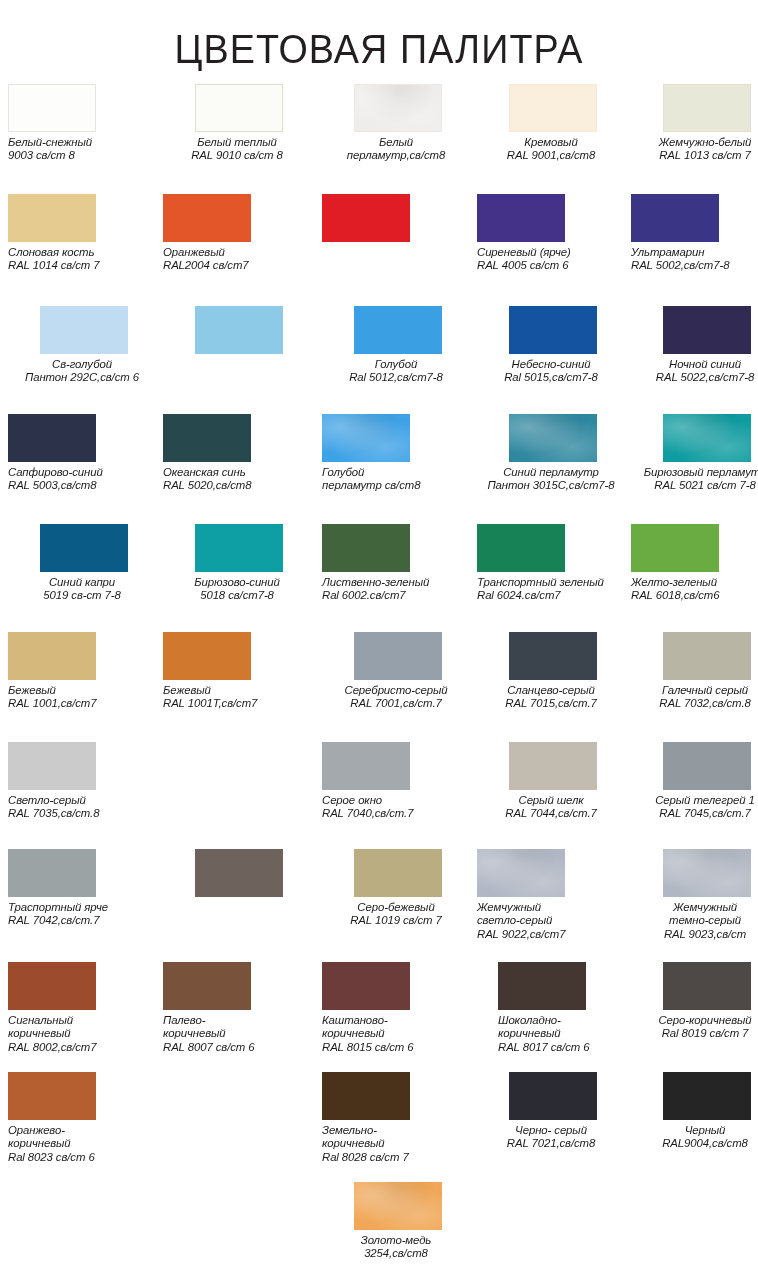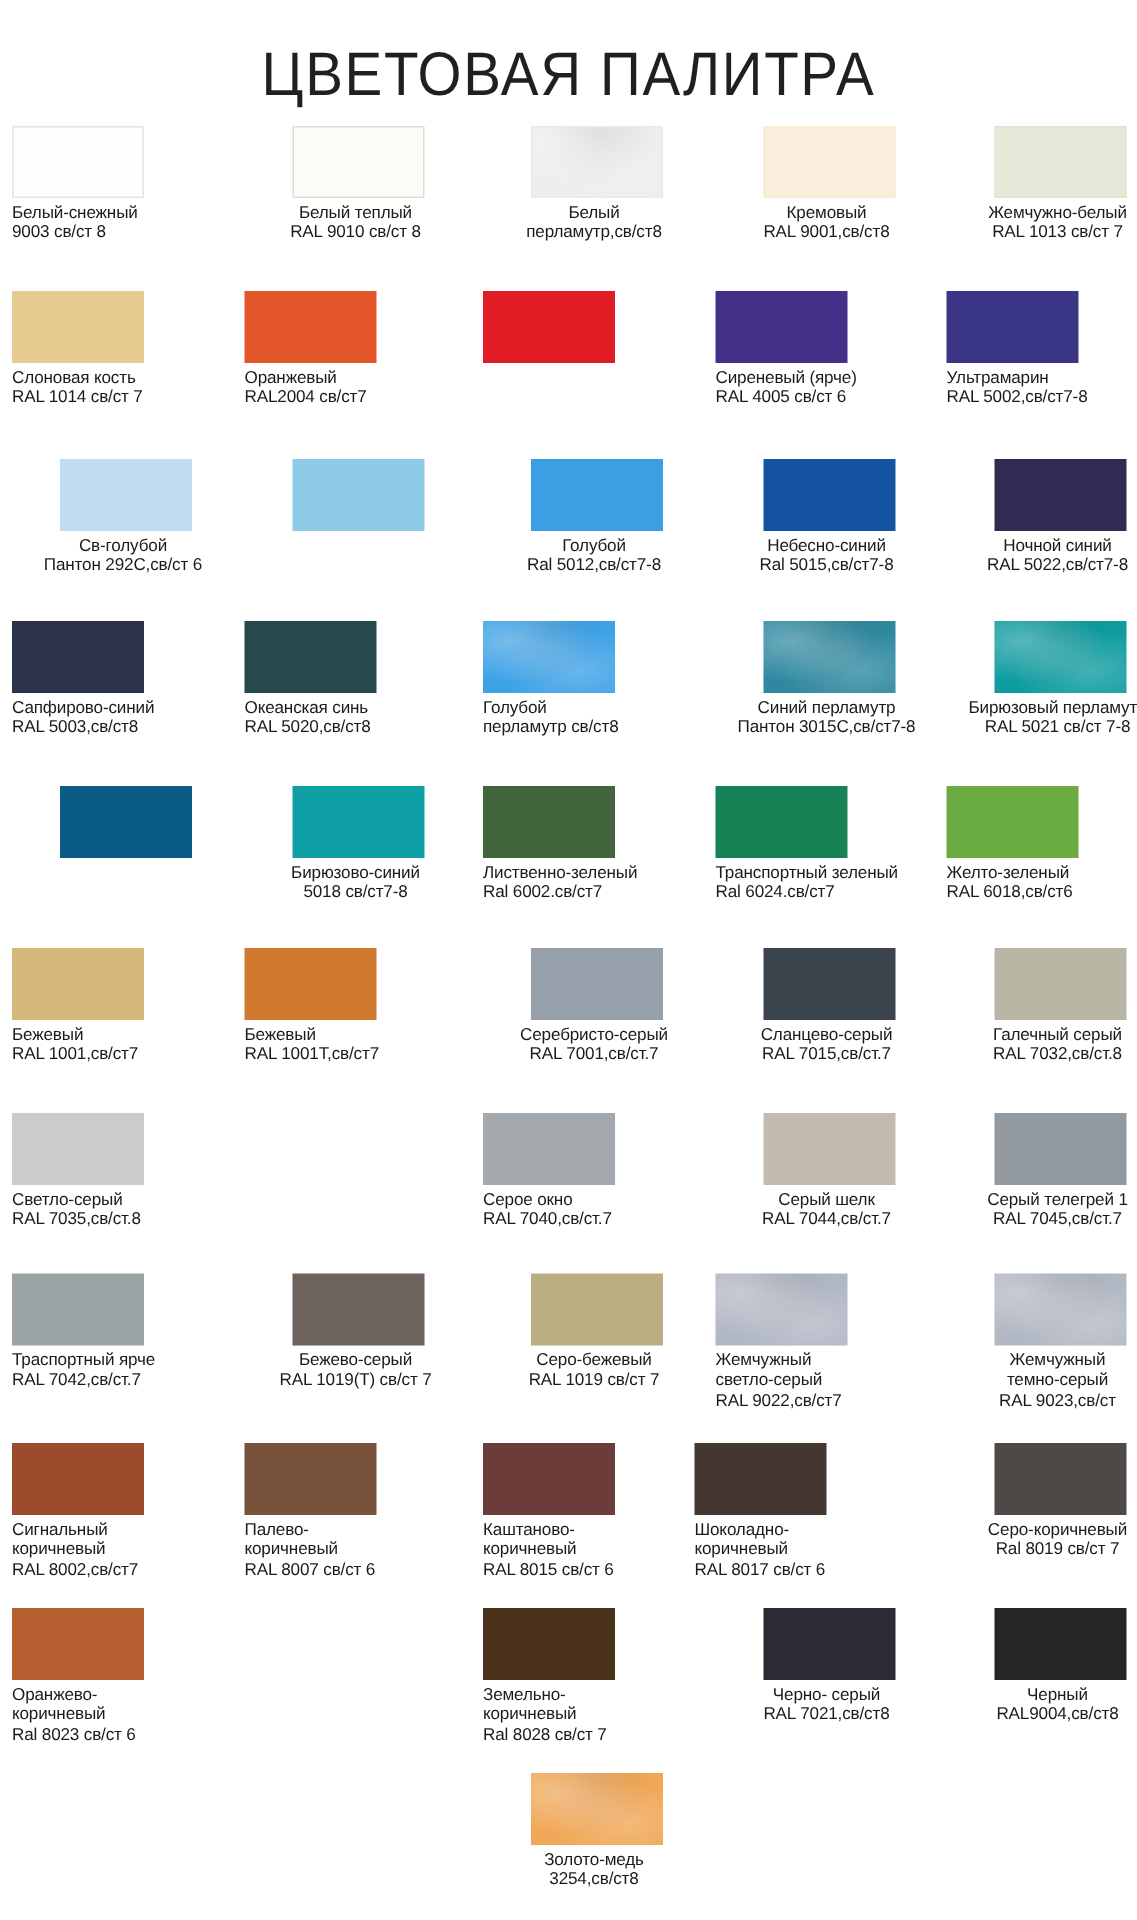--- a/index.html
+++ b/index.html
@@ -47,20 +47,21 @@
 
   .palette-row {
     position: relative;
     width: 758px;
     display: block;
   }
 
   .swatch-cell {
     position: absolute;
     width: 152px;
+    font-style: italic;
   }
 
   .swatch-chip {
     width: 88px;
     height: 48px;
     display: block;
     background-repeat: no-repeat;
   }
 
   .swatch-caption {
@@ -199,20 +200,22 @@
       </div>
       <div class="swatch-cell align-center" style="left: 631px; top: 0px;">
         <div class="swatch-chip pearl" style="width: 88px; height: 48px; background: rgb(15, 156, 160); margin: 0px auto;"></div>
         <div class="swatch-caption cap-center">Бирюзовый перламутр
 RAL 5021 св/ст 7-8</div>
       </div>
     </div>
     <div class="palette-row" style="position: absolute; top: 440px; left: 0px; height: 110px;">
       <div class="swatch-cell align-center" style="left: 8px; top: 0px;">
         <div class="swatch-chip" style="width: 88px; height: 48px; background: rgb(10, 91, 133); margin: 0px auto;"></div>
+        <div class="swatch-caption cap-center">Синий капри
+5019 св-ст 7-8</div>
       </div>
       <div class="swatch-cell align-center" style="left: 163px; top: 0px;">
         <div class="swatch-chip" style="width: 88px; height: 48px; background: rgb(13, 159, 164); margin: 0px auto;"></div>
         <div class="swatch-caption cap-center">Бирюзово-синий
 5018 св/ст7-8</div>
       </div>
       <div class="swatch-cell align-left" style="left: 322px; top: 0px;">
         <div class="swatch-chip" style="width: 88px; height: 48px; background: rgb(66, 100, 61); margin-left: 0px;"></div>
         <div class="swatch-caption cap-left">Лиственно-зеленый
 Ral 6002.св/ст7</div>
@@ -278,22 +281,20 @@
       </div>
     </div>
     <div class="palette-row" style="position: absolute; top: 765px; left: 0px; height: 110px;">
       <div class="swatch-cell align-left" style="left: 8px; top: 0px;">
         <div class="swatch-chip" style="width: 88px; height: 48px; background: rgb(155, 163, 165); margin-left: 0px;"></div>
         <div class="swatch-caption cap-left">Траспортный ярче
 RAL 7042,св/ст.7</div>
       </div>
       <div class="swatch-cell align-center" style="left: 163px; top: 0px;">
         <div class="swatch-chip" style="width: 88px; height: 48px; background: rgb(110, 98, 92); margin: 0px auto;"></div>
-        <div class="swatch-caption cap-center">Бежево-серый
-RAL 1019(Т) св/ст 7</div>
       </div>
       <div class="swatch-cell align-center" style="left: 322px; top: 0px;">
         <div class="swatch-chip" style="width: 88px; height: 48px; background: rgb(187, 173, 130); margin: 0px auto;"></div>
         <div class="swatch-caption cap-center">Серо-бежевый
 RAL 1019 св/ст 7</div>
       </div>
       <div class="swatch-cell align-left" style="left: 477px; top: 0px;">
         <div class="swatch-chip pearl" style="width: 88px; height: 48px; background: rgb(177, 183, 196); margin-left: 0px;"></div>
         <div class="swatch-caption cap-left">Жемчужный
 светло-серый
@@ -318,21 +319,21 @@
         <div class="swatch-caption cap-left">Палево-
 коричневый
 RAL 8007 св/ст 6</div>
       </div>
       <div class="swatch-cell align-left" style="left: 322px; top: 0px;">
         <div class="swatch-chip" style="width: 88px; height: 48px; background: rgb(107, 60, 58); margin-left: 0px;"></div>
         <div class="swatch-caption cap-left">Каштаново-
 коричневый
 RAL 8015 св/ст 6</div>
       </div>
-      <div class="swatch-cell align-left" style="left: 463px; top: 0px;">
+      <div class="swatch-cell align-left" style="left: 498px; top: 0px;">
         <div class="swatch-chip" style="width: 88px; height: 48px; background: rgb(68, 54, 49); margin-left: 0px;"></div>
         <div class="swatch-caption cap-left">Шоколадно-
 коричневый
 RAL 8017 св/ст 6</div>
       </div>
       <div class="swatch-cell align-center" style="left: 631px; top: 0px;">
         <div class="swatch-chip" style="width: 88px; height: 48px; background: rgb(78, 72, 71); margin: 0px auto;"></div>
         <div class="swatch-caption cap-center">Серо-коричневый
 Ral 8019 св/ст 7</div>
       </div>

